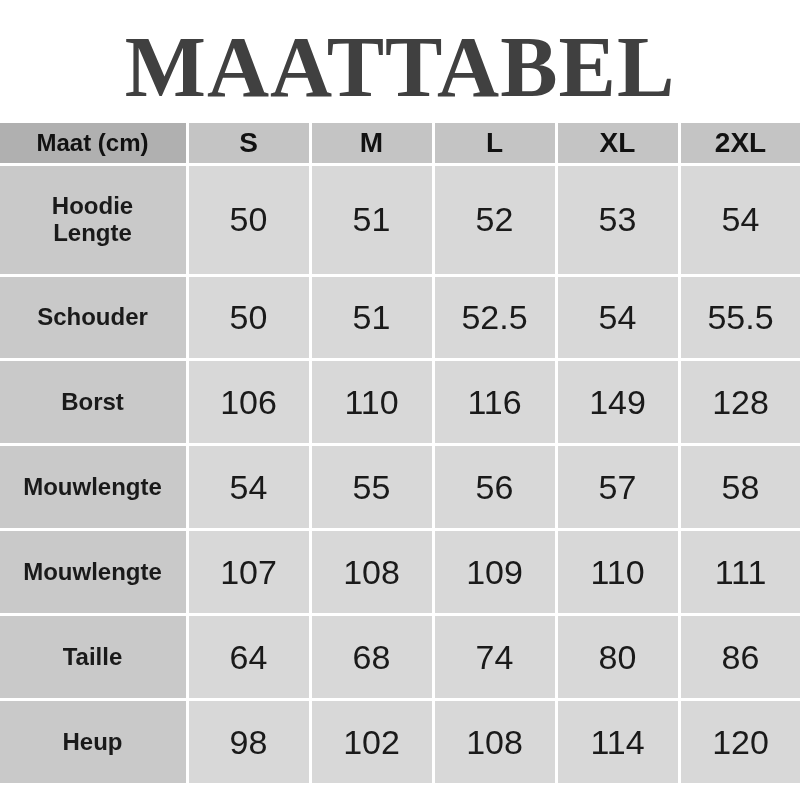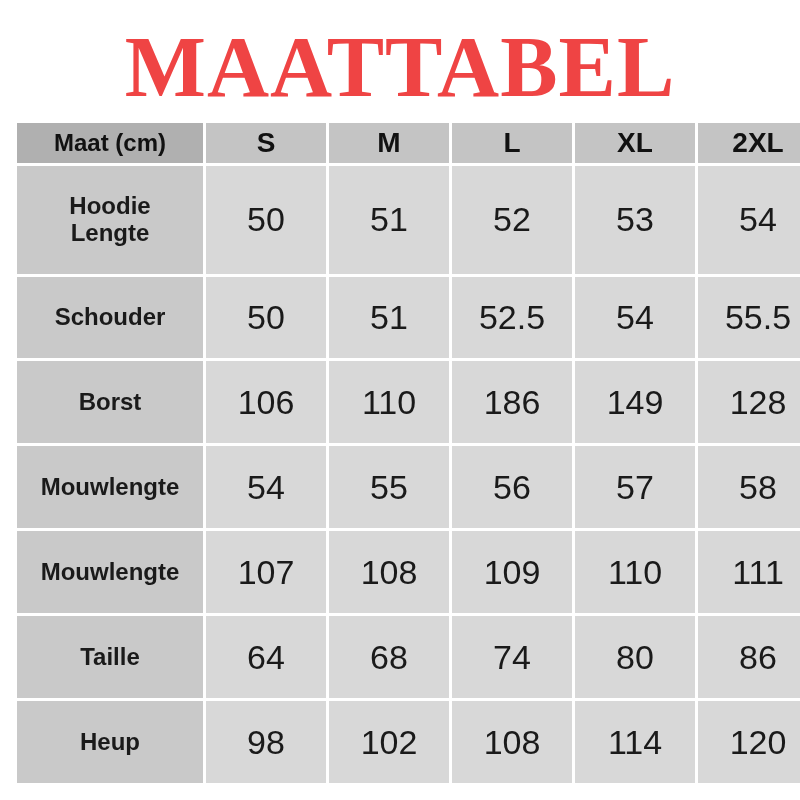--- a/index.html
+++ b/index.html
@@ -19,30 +19,31 @@
     box-sizing: border-box;
     display: flex;
     flex-direction: column;
   }
   .title {
     text-align: center;
     font-family: "Liberation Serif", serif;
     font-weight: 700;
     font-size: 86px;
     line-height: 1;
-    color: #ef4444;
+    color: #404040;
     letter-spacing: 1px;
     padding-top: 24px;
     padding-bottom: 10px;
     user-select: none;
   }
   .table-wrap {
     padding: 0 14px 14px 14px;
     flex: 1;
     display: flex;
+    justify-content: center;
   }
   table.size-table {
     border-collapse: separate;
     border-spacing: 3px;
     width: 100%;
     height: 100%;
     table-layout: fixed;
   }
   table.size-table td {
     background: #d4d4d4;
@@ -125,21 +126,21 @@
           <td class="value">50</td>
           <td class="value">51</td>
           <td class="value">52.5</td>
           <td class="value">54</td>
           <td class="value">55.5</td>
         </tr>
         <tr>
           <td class="row-label">Borst</td>
           <td class="value">106</td>
           <td class="value">110</td>
-          <td class="value">186</td>
+          <td class="value">116</td>
           <td class="value">149</td>
           <td class="value">128</td>
         </tr>
         <tr>
           <td class="row-label">Mouwlengte</td>
           <td class="value">54</td>
           <td class="value">55</td>
           <td class="value">56</td>
           <td class="value">57</td>
           <td class="value">58</td>

